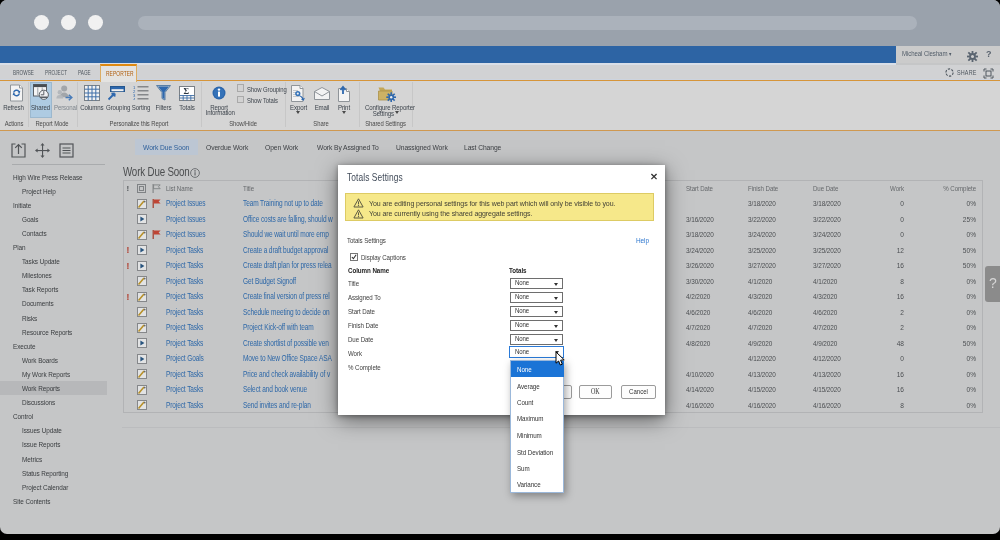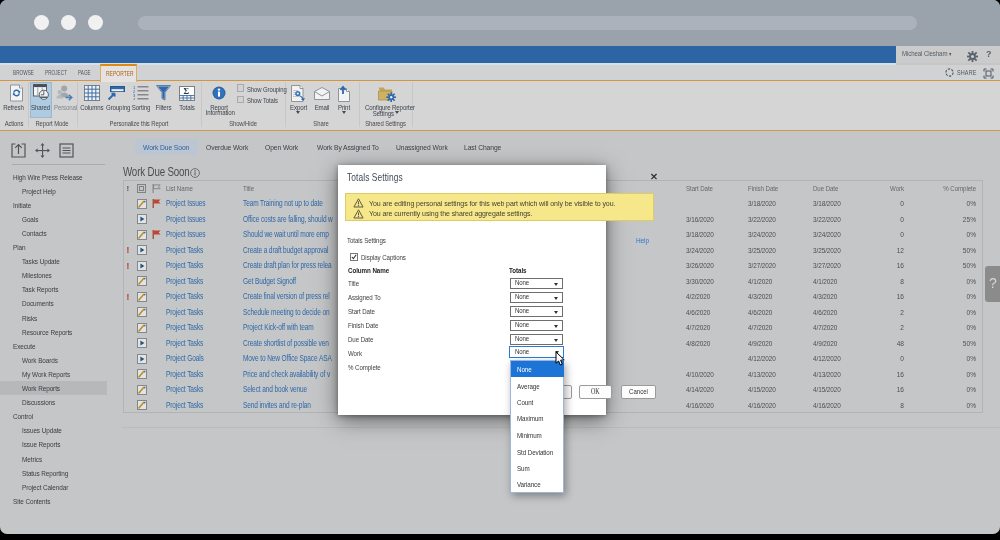--- a/index.html
+++ b/index.html
@@ -37,21 +37,21 @@
 
 .nav { font-size:7.8px; color:#393c3f; letter-spacing:-0.1px; white-space:nowrap; transform:scaleX(0.82); transform-origin:0 50%; }
 .pivot { font-size:8px; color:#3b3e42; letter-spacing:-0.1px; white-space:nowrap; transform:scaleX(0.84); transform-origin:0 50%; }
 .link { color:#2e68a8; }
 .hcell { font-size:7.5px; color:#66696c; letter-spacing:-0.1px; white-space:nowrap; transform:scaleX(0.82); transform-origin:0 50%; }
 .cell { font-size:8.2px; letter-spacing:-0.15px; white-space:nowrap; transform:scaleX(0.8); transform-origin:0 50%; }
 .datec { font-size:8px; color:#4c4f52; letter-spacing:-0.1px; white-space:nowrap; transform:scaleX(0.8); transform-origin:0 50%; }
 .num { font-size:8px; color:#4c4f52; text-align:right; transform:scaleX(0.82); transform-origin:100% 50%; }
 
 
-#dlg { left:338px; top:165px; width:268px; height:250px; background:#fff; box-shadow:0 5px 20px rgba(0,0,0,0.5), 0 1px 5px rgba(0,0,0,0.35); z-index:10; }
+#dlg { left:338px; top:165px; width:327px; height:250px; background:#fff; box-shadow:0 5px 20px rgba(0,0,0,0.5), 0 1px 5px rgba(0,0,0,0.35); z-index:10; }
 #dlgtitle { left:8.5px; top:6px; font-size:10.5px; color:#414b59; letter-spacing:0.1px; white-space:nowrap; transform:scaleX(0.8); transform-origin:0 50%; }
 #dlgx { left:312px; top:6px; font-size:9.5px; color:#333; font-weight:bold; }
 #warn { left:6.5px; top:28px; width:309px; height:28px; background:#f6e88a; border:1px solid #ddcb64; }
 .warntxt { font-size:7.8px; color:#403f35; letter-spacing:-0.1px; white-space:nowrap; transform:scaleX(0.9); transform-origin:0 50%; }
 .dlbl { font-size:7.6px; color:#3c3c3c; letter-spacing:-0.1px; white-space:nowrap; transform:scaleX(0.81); transform-origin:0 50%; }
 .dbold { font-size:7.8px; color:#1e1e1e; font-weight:bold; letter-spacing:-0.1px; white-space:nowrap; transform:scaleX(0.8); transform-origin:0 50%; }
 .sel { left:171.5px; width:53.5px; height:10.8px; background:#fff; border:1px solid #6e6e6e; }
 .seltxt { position:absolute; left:4.5px; top:-0.7px; font-size:7.4px; color:#333; letter-spacing:-0.1px; white-space:nowrap; transform:scaleX(0.82); transform-origin:0 50%; }
 .selcar { position:absolute; right:4px; top:3.5px; width:0; height:0; border-left:2.8px solid transparent; border-right:2.8px solid transparent; border-top:3.5px solid #333; }
 .btn { top:219.5px; height:14.5px; background:#fdfdfd; border:1px solid #9b9b9b; border-radius:2px; font-size:7.4px; color:#333; text-align:center; line-height:12.5px; }

